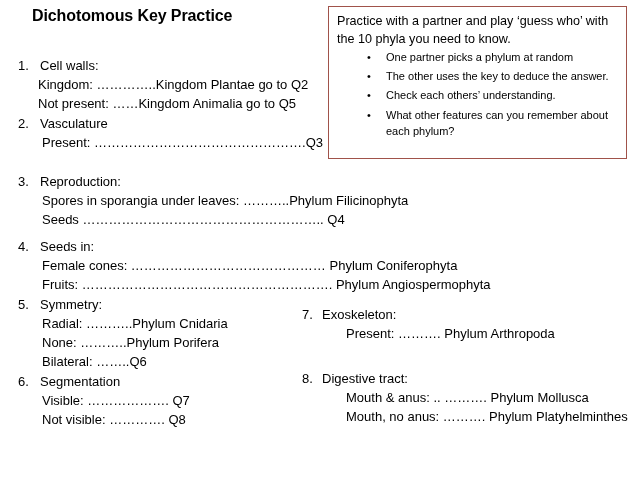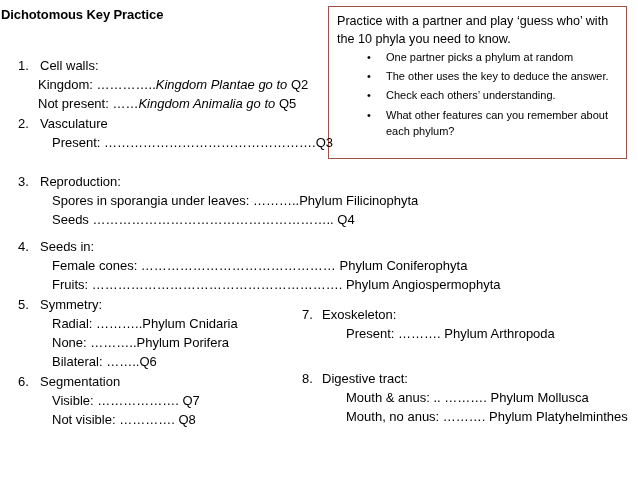--- a/index.html
+++ b/index.html
@@ -18,23 +18,23 @@
   }
 
   .slide {
     position: absolute;
     inset: 0;
   }
 
   
   .title {
     position: absolute;
-    left: 1px;
+    left: 32px;
     top: 7px;
-    font-size: 13px;
+    font-size: 16px;
     font-weight: bold;
     letter-spacing: -0.1px;
     white-space: nowrap;
   }
 
   
   .callout {
     position: absolute;
     left: 328px;
     top: 6px;
@@ -88,29 +88,28 @@
     white-space: nowrap;
   }
   .item-num {
     width: 22px;
     flex: 0 0 22px;
   }
   .item-label {
     flex: 1 1 auto;
   }
   .sub {
-    margin-left: 34px;
+    margin-left: 24px;
     white-space: nowrap;
   }
   .sub-wide {
     margin-left: 20px;
     white-space: nowrap;
   }
   .ital {
-    font-style: italic;
   }
 
   
   #item1 { left: 18px; top: 56px;  width: 320px; }
   #item2 { left: 18px; top: 114px; width: 420px; }
   #item3 { left: 18px; top: 172px; width: 420px; }
   #item4 { left: 18px; top: 237px; width: 450px; }
   #item5 { left: 18px; top: 295px; width: 280px; }
   #item6 { left: 18px; top: 372px; width: 280px; }
   #item7 { left: 302px; top: 305px; width: 330px; }

